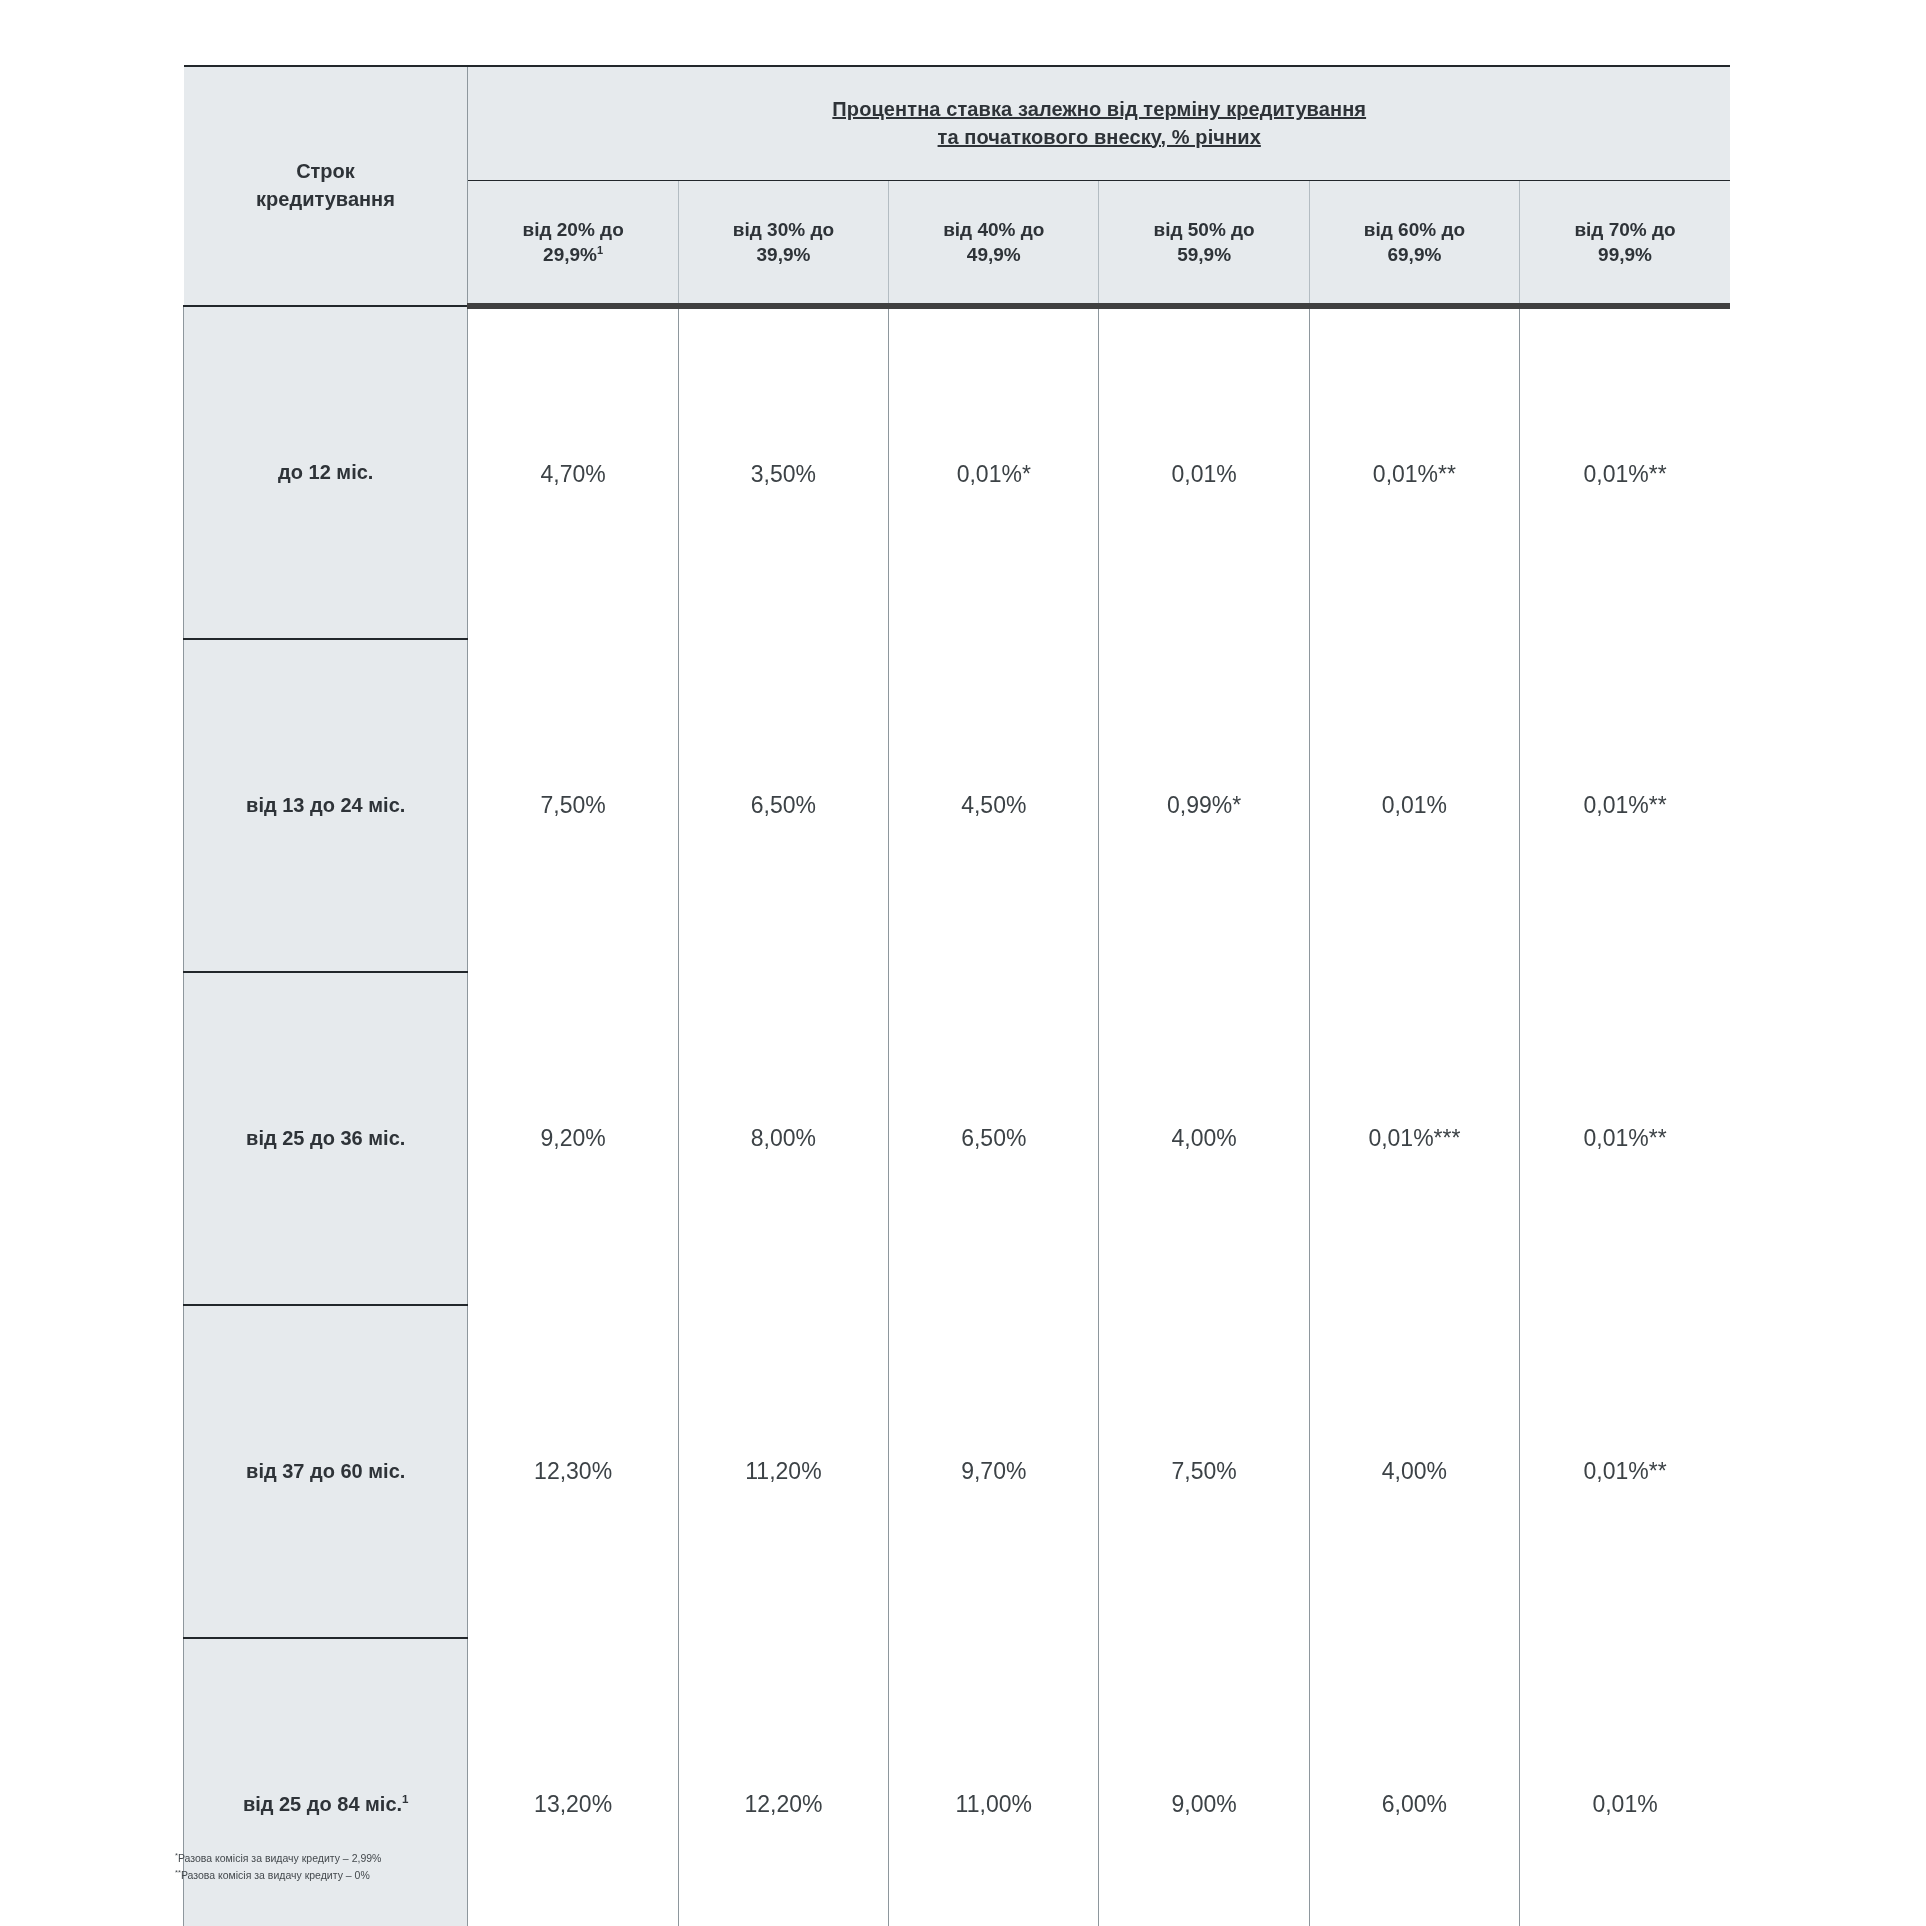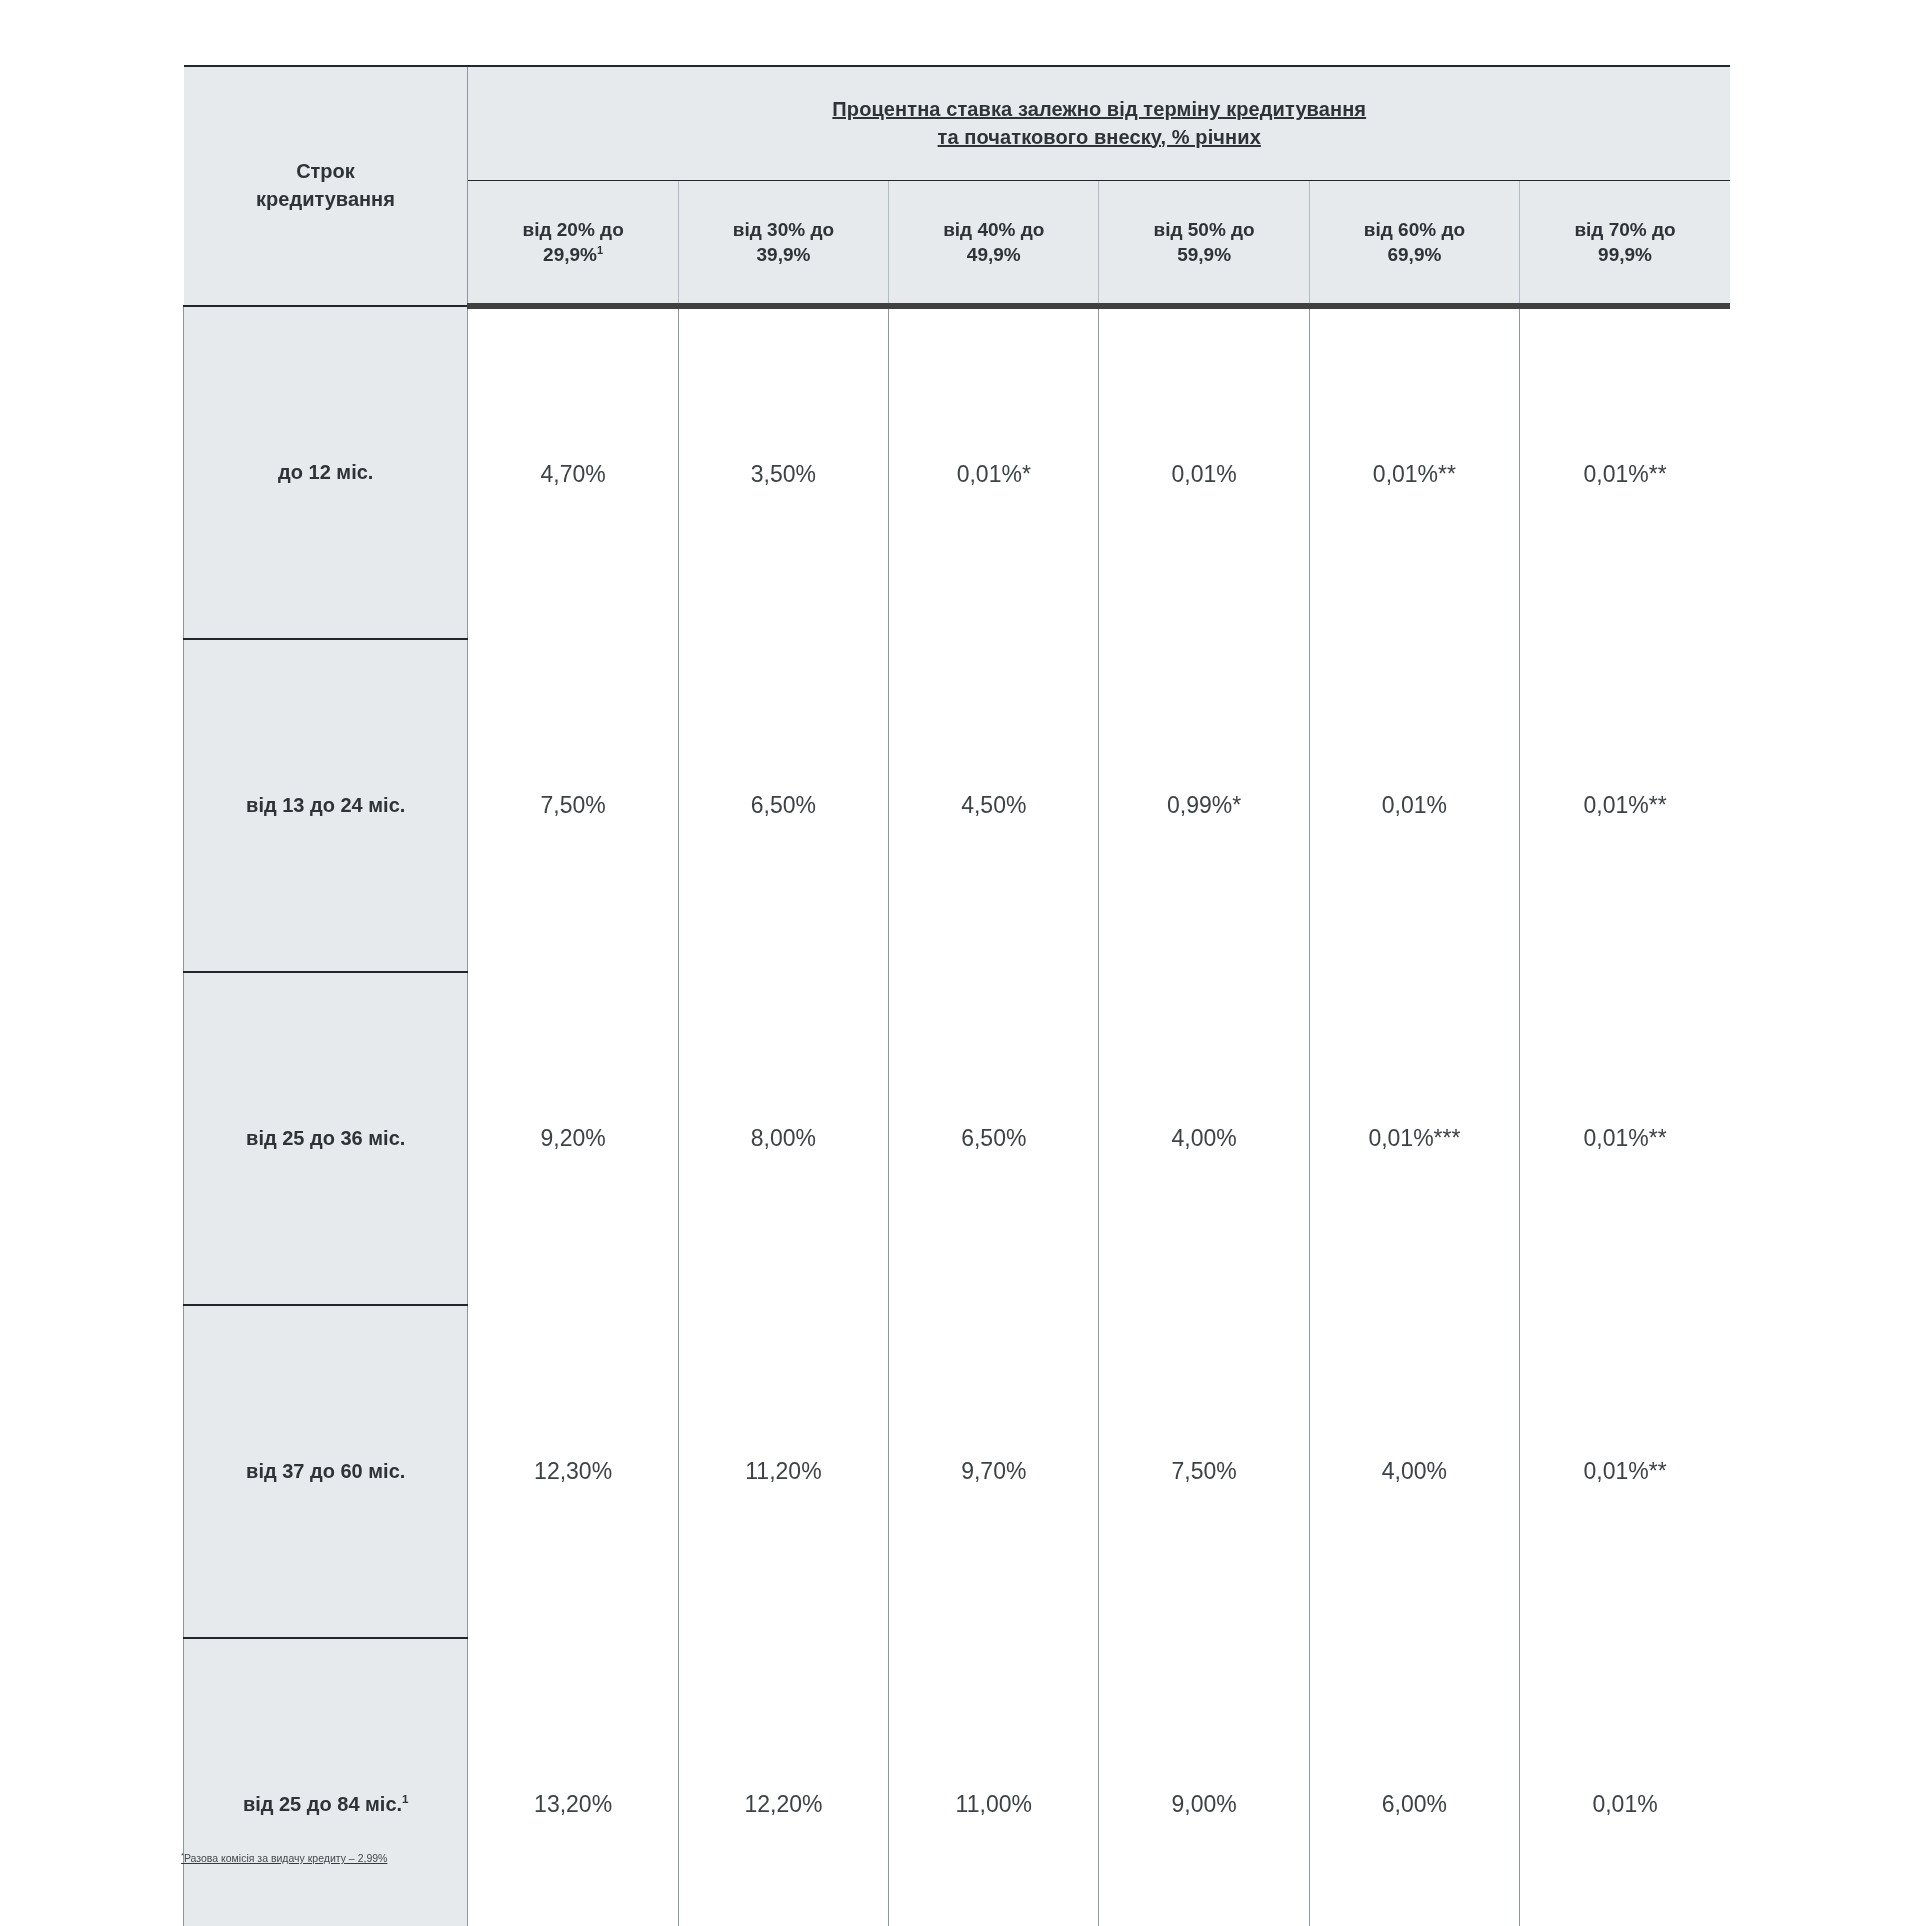--- a/index.html
+++ b/index.html
@@ -126,24 +126,23 @@
     color: #3c4246;
     white-space: nowrap;
   }
 
   tr.last-body-row .term-cell { border-bottom: 2px solid #22272b; }
   tr.last-body-row .rate-cell { border-bottom: 1.5px solid #8e979d; }
 
   
   .footnotes {
     position: absolute;
-    left: 181px;
+    left: 175px;
     top: 1850px;
     width: 1705px;
-    text-decoration: underline;
   }
   .footnote {
     font-size: 10.5px;
     line-height: 1.62;
     color: #44494d;
     white-space: nowrap;
   }
   .footnote .marker {
     vertical-align: super;
     font-size: 0.72em;
@@ -273,14 +272,15 @@
         <td class="rate-cell"><span class="rate-cell-text">9,00%</span></td>
         <td class="rate-cell"><span class="rate-cell-text">6,00%</span></td>
         <td class="rate-cell"><span class="rate-cell-text">0,01%</span></td>
       </tr>
     </tbody>
   </table>
 </div>
 
 <div class="footnotes">
   <div class="footnote"><span class="marker">*</span><span>Разова комісія за видачу кредиту – 2,99%</span></div>
+  <div class="footnote"><span class="marker">**</span><span>Разова комісія за видачу кредиту – 0%</span></div>
 </div>
 
 
 </body></html>

